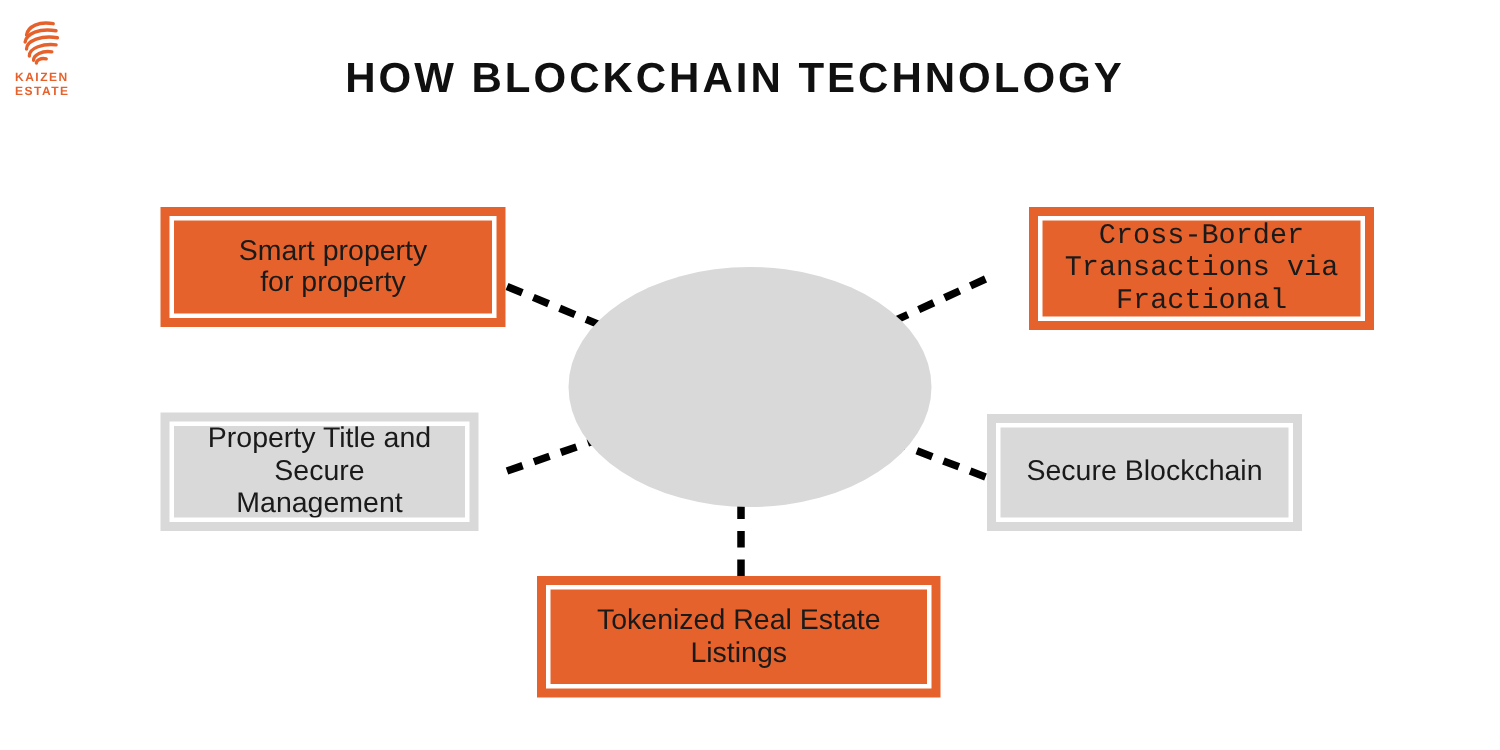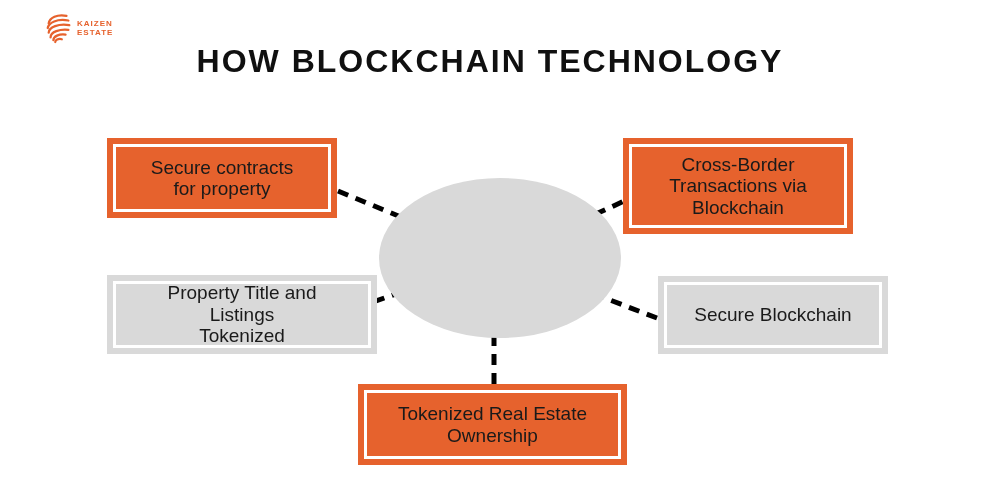--- a/index.html
+++ b/index.html
@@ -6,31 +6,31 @@
   body{background:#ffffff;}
   .canvas{
     position:relative;
     width:1000px;height:500px;
     background:#ffffff;
     font-family:"Liberation Sans", sans-serif;
     overflow:hidden;
   }
 
   
-  .logo{position:absolute;left:44px;top:12px;display:flex;align-items:center;gap:3px;}
+  .logo{position:absolute;left:10px;top:12px;display:flex;align-items:center;gap:3px;flex-direction:column;}
   .logo svg{display:block;}
   .logo-text{color:var(--brand,#E6622D);font-weight:bold;font-size:8px;line-height:9px;letter-spacing:1px;}
 
   
   .title{
-    position:absolute;left:0;top:44px;width:980px;
+    position:absolute;left:0;top:34px;width:980px;
     text-align:center;
     color:var(--title-color,#101010);
     font-weight:bold;
-    font-size:32px;line-height:35px;letter-spacing:2px;
+    font-size:28px;line-height:35px;letter-spacing:2px;
   }
 
   
   .links{position:absolute;left:0;top:0;}
   .links line{stroke:var(--connector,#000);stroke-width:5;stroke-dasharray:11 8;}
   .links ellipse{fill:var(--ellipse,#D9D9D9);}
 
   
   .node{
     position:absolute;
@@ -42,23 +42,23 @@
   .node::before{
     content:"";position:absolute;inset:6px;
     border:3px solid var(--inner-border,#ffffff);
     pointer-events:none;
   }
   .node.orange{background:var(--orange,#E6622D);}
   .node.gray{background:var(--gray,#D9D9D9);}
   .node .line{display:block;}
 
   .n-tl{left:107px;top:138px;width:230px;height:80px;}
-  .n-tr{left:623px;top:138px;width:230px;height:96px;}
-  .n-ml{left:107px;top:275px;width:270px;height:79px;}
-  .n-mr{left:658px;top:276px;width:230px;height:78px;}
+  .n-tr{left:686px;top:138px;width:230px;height:82px;font-family:Liberation Mono, monospace;}
+  .n-ml{left:107px;top:275px;width:212px;height:79px;}
+  .n-mr{left:658px;top:276px;width:210px;height:78px;}
   .n-b {left:358px;top:384px;width:269px;height:81px;justify-content:center;}
 </style>
 </head>
 <body>
 
 <div class="canvas" style="--orange: #E6622D; --gray: #D9D9D9; --connector: #000000; --inner-border: #FFFFFF; --text: #1A1A1A; --brand: #E6622D; --title-color: #101010; --ellipse: #D9D9D9;">
 
   <div class="logo">
     <span>
       <svg width="30" height="32" viewBox="0 0 32 34">
@@ -85,38 +85,38 @@
   <svg class="links" width="1000" height="500" viewBox="0 0 1000 500">
     <line x1="338" y1="191" x2="500" y2="258"></line>
     <line x1="657" y1="186" x2="500" y2="258"></line>
     <line x1="338" y1="314" x2="500" y2="258"></line>
     <line x1="657" y1="318" x2="500" y2="258"></line>
     <line x1="494" y1="384" x2="494" y2="290"></line>
     <ellipse cx="500" cy="258" rx="121" ry="80"></ellipse>
   </svg>
 
   <div class="node orange n-tl">
-    <span class="line">Secure contracts</span>
+    <span class="line">Smart property</span>
     <span class="line">for property</span>
   </div>
 
   <div class="node orange n-tr">
     <span class="line">Cross-Border</span>
     <span class="line">Transactions via</span>
-    <span class="line">Blockchain</span>
+    <span class="line">Fractional</span>
   </div>
 
   <div class="node gray n-ml">
     <span class="line">Property Title and</span>
-    <span class="line">Listings</span>
-    <span class="line">Tokenized</span>
+    <span class="line">Secure</span>
+    <span class="line">Management</span>
   </div>
 
   <div class="node gray n-mr">
     <span class="line">Secure Blockchain</span>
   </div>
 
   <div class="node orange n-b">
     <span class="line">Tokenized Real Estate</span>
-    <span class="line">Ownership</span>
+    <span class="line">Listings</span>
   </div>
 
 </div>
 
 </body></html>

